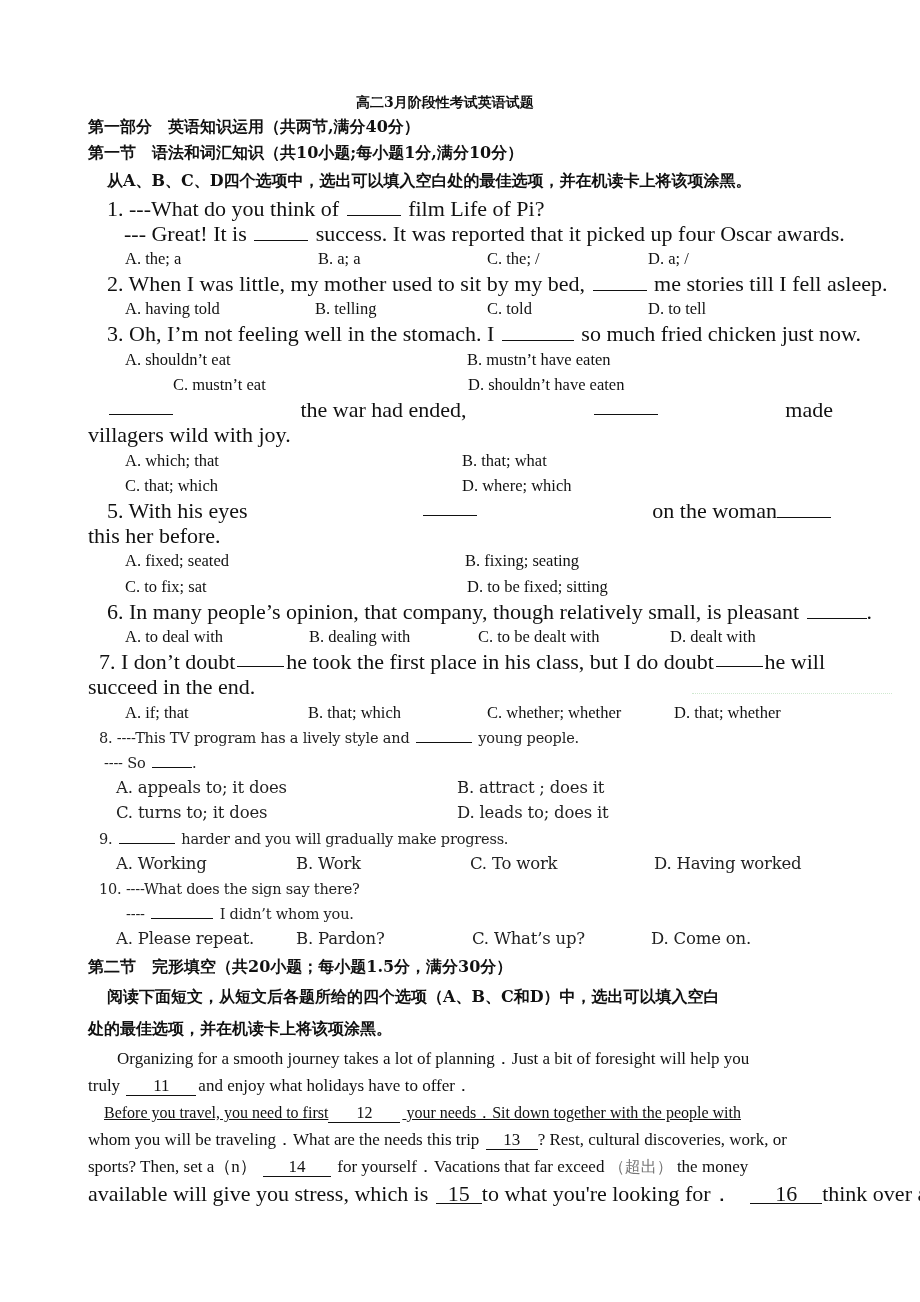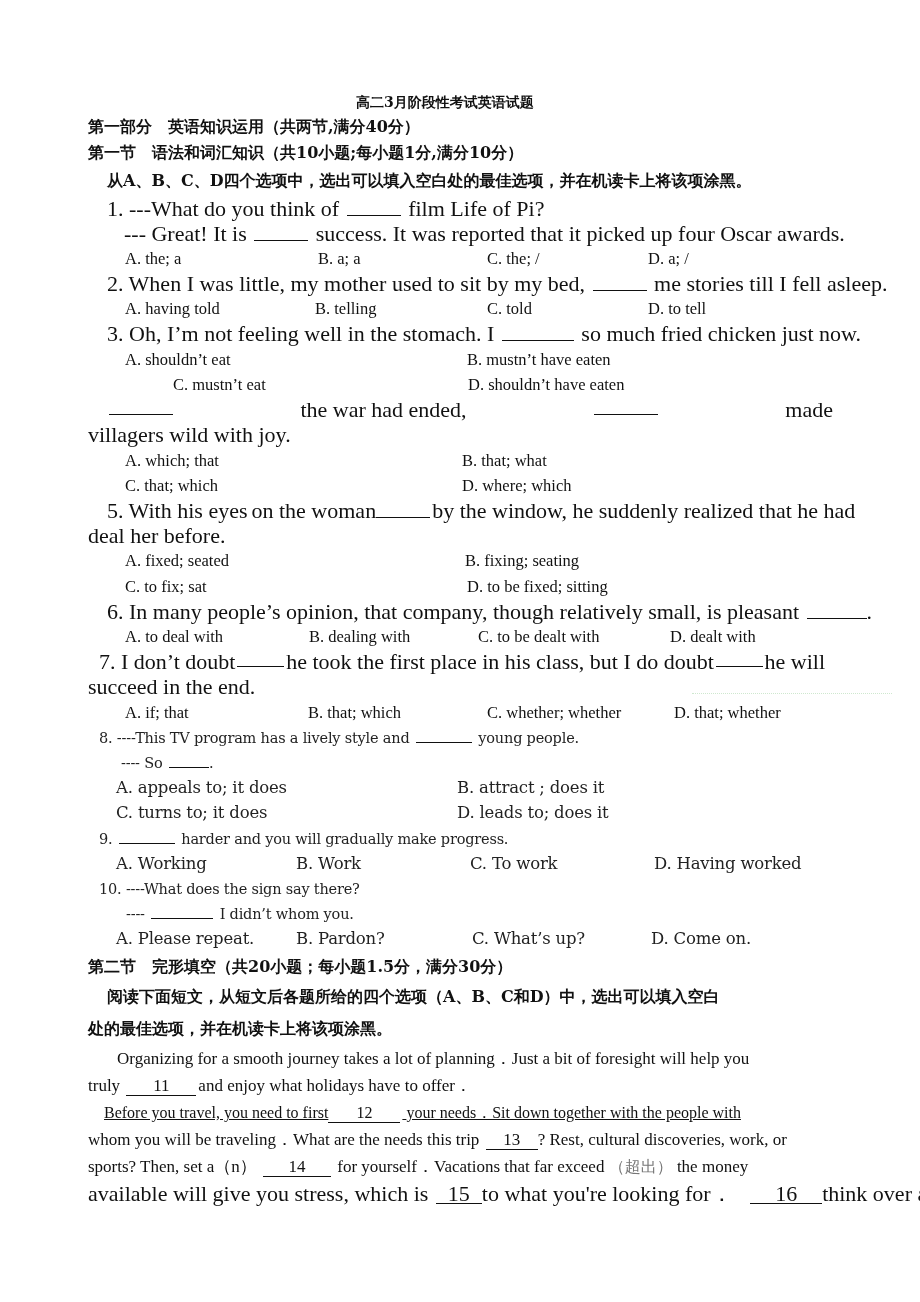--- a/index.html
+++ b/index.html
@@ -88,23 +88,22 @@
   <div class="line" style="left:88px; top:424px;">villagers wild with joy.</div>
   <div class="opt" style="left:125px; top:450px;">A. which; that</div>
   <div class="opt" style="left:462px; top:450px;">B. that; what</div>
   <div class="opt" style="left:125px; top:475px;">C. that; which</div>
   <div class="opt" style="left:462px; top:475px;">D. where; which</div>
 
   <div class="line" style="left:107px; top:500px; width:726px; display:flex; justify-content:space-between;">
     <span><span>5.</span> <span>With his eyes</span></span>
     <span class="blank" style="width:54px;"></span>
     <span><span>on the woman</span><span class="blank" style="width:54px; margin-left:0;"></span></span>
-    <span>by the window, he suddenly realized that he had</span>
-  </div>
-  <div class="line" style="left:88px; top:525px;">deal her before.</div>
+  </div>
+  <div class="line" style="left:88px; top:525px;">this her before.</div>
   <div class="opt" style="left:125px; top:550px;">A. fixed; seated</div>
   <div class="opt" style="left:465px; top:550px;">B. fixing; seating</div>
   <div class="opt" style="left:125px; top:576px;">C. to fix; sat</div>
   <div class="opt" style="left:467px; top:576px;">D. to be fixed; sitting</div>
 
   <div class="line" style="left:107px; top:601px;">
     <span>6.</span>
     <span>In many people’s opinion, that company, though relatively small, is pleasant</span>
     <span class="blank" style="width:60px; margin-right:0;"></span><span>.</span>
   </div>
@@ -126,21 +125,21 @@
   <div class="opt" style="left:308px; top:702px;">B. that; which</div>
   <div class="opt" style="left:487px; top:702px;">C. whether; whether</div>
   <div class="opt" style="left:674px; top:702px;">D. that; whether</div>
 
   <div class="line alt" style="left:99px; top:727px;">
     <span>8.</span>
     <span>----This TV program has a lively style and</span>
     <span class="blank" style="width:56px;"></span>
     <span>young people.</span>
   </div>
-  <div class="line alt" style="left:121px; top:752px;">
+  <div class="line alt" style="left:104px; top:752px;">
     <span>---- So</span>
     <span class="blank" style="width:40px; margin-right:0;"></span><span>.</span>
   </div>
   <div class="opt alt" style="left:116px; top:777px;">A. appeals to; it does</div>
   <div class="opt alt" style="left:457px; top:777px;">B. attract ; does it</div>
   <div class="opt alt" style="left:116px; top:802px;">C. turns to; it does</div>
   <div class="opt alt" style="left:457px; top:802px;">D. leads to; does it</div>
 
   <div class="line alt" style="left:99px; top:828px;">
     <span>9.</span>

